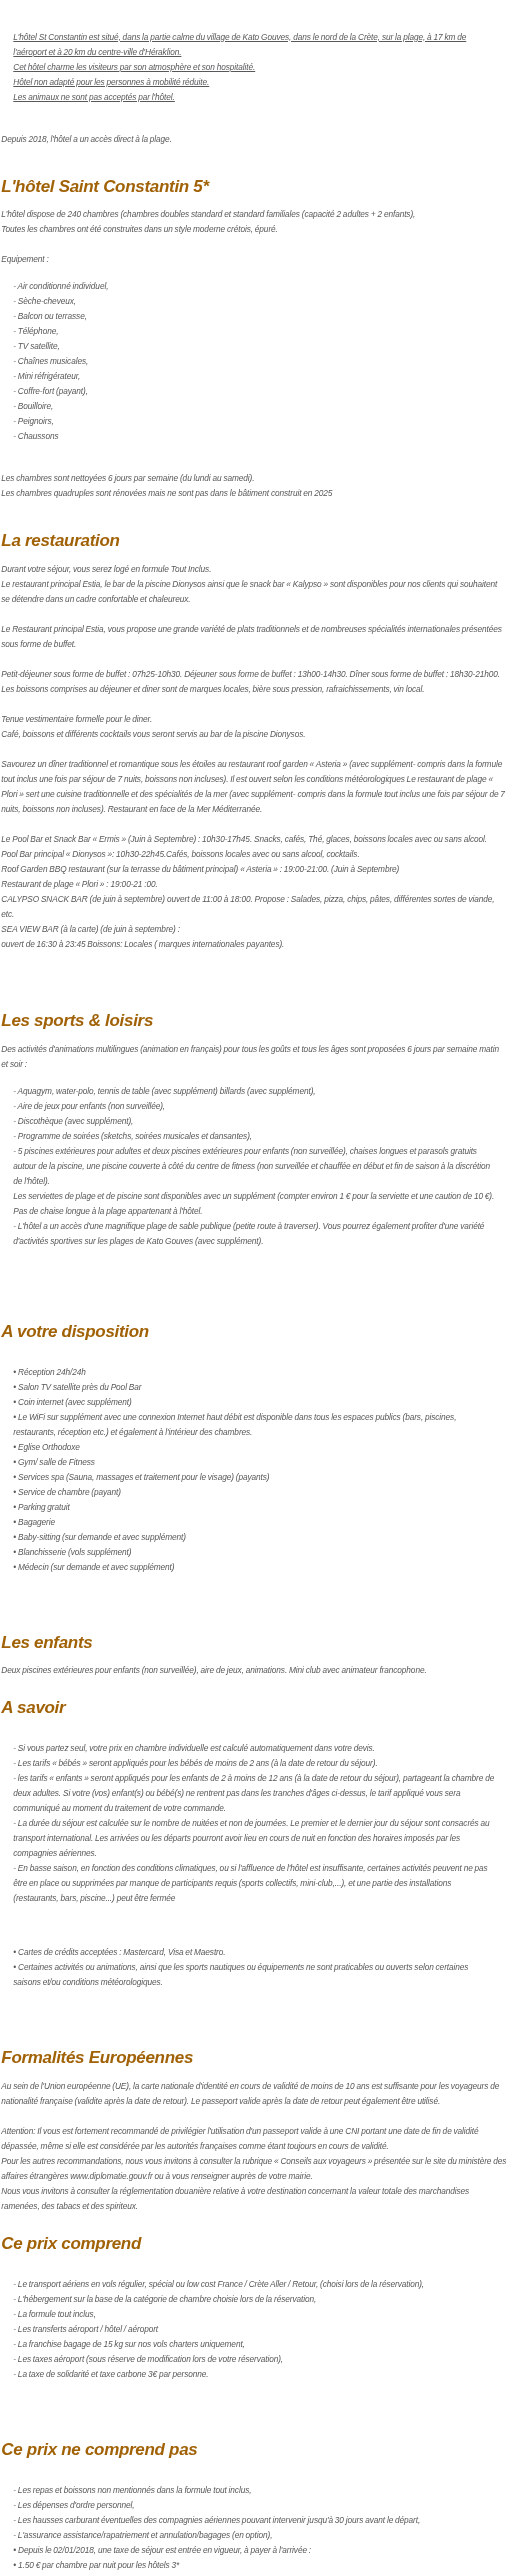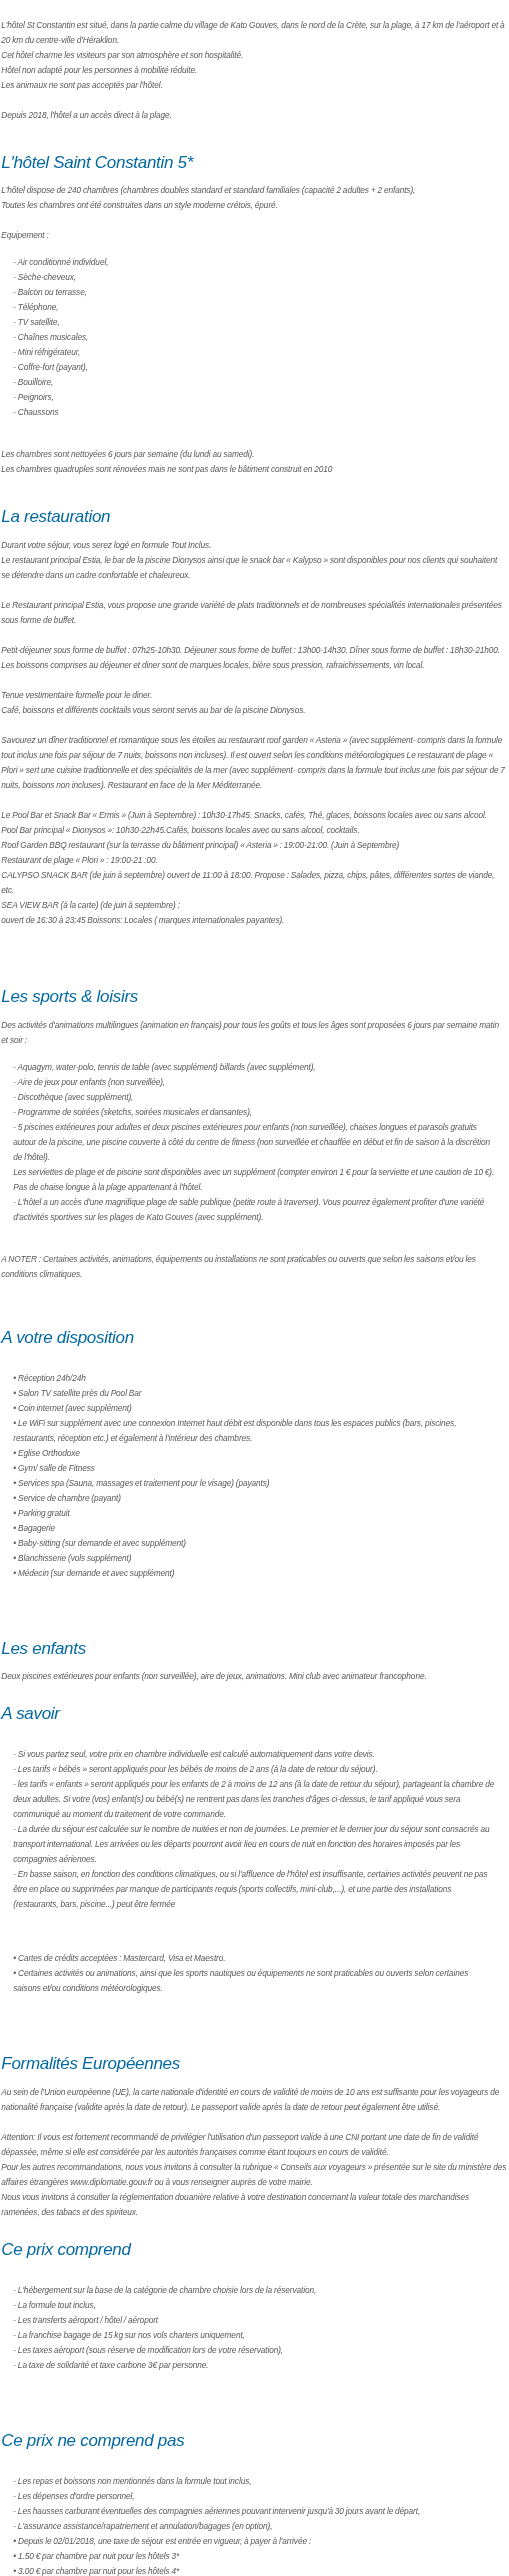--- a/index.html
+++ b/index.html
@@ -27,27 +27,27 @@
     color: #58585a;
     margin: 0;
     letter-spacing: -0.1px;
     text-align: left;
     word-spacing: -0.3px;
   }
   h2 {
     font-size: 17px;
     line-height: 20px;
     font-style: italic;
-    font-weight: normal;
+    font-weight: bold;
     font-stretch: condensed;
-    color: #0369a1;
+    color: #a16207;
     margin: 0;
     letter-spacing: -0.3px;
   }
-  .block { margin: 0; }
+  .block { margin: 12px; text-decoration: underline; }
   .gap-s { height: 15px; }
   .gap-m { height: 20px; }
   .gap-l { height: 30px; }
   .gap-xl { height: 46px; }
   .gap-xxl { height: 59px; }
   .head-gap { height: 10.8px; }
   .intro-top { height: 17.5px; }
   ul {
     list-style: none;
     margin: 12px;
@@ -89,21 +89,21 @@
     <li>- TV satellite,</li>
     <li>- Chaînes musicales,</li>
     <li>- Mini réfrigérateur,</li>
     <li>- Coffre-fort (payant),</li>
     <li>- Bouilloire,</li>
     <li>- Peignoirs,</li>
     <li>- Chaussons</li>
   </ul>
   <div class="gap-s"></div>
   <p class="line">Les chambres sont nettoyées 6 jours par semaine (du lundi au samedi).</p>
-  <p class="line">Les chambres quadruples sont rénovées mais ne sont pas dans le bâtiment construit en 2010</p>
+  <p class="line">Les chambres quadruples sont rénovées mais ne sont pas dans le bâtiment construit en 2025</p>
 
   <div class="gap-l"></div>
 
   <h2>La restauration</h2>
   <div class="head-gap"></div>
   <p class="line">Durant votre séjour, vous serez logé en formule Tout Inclus.</p>
   <p class="line">Le restaurant principal Estia, le bar de la piscine Dionysos ainsi que le snack bar « Kalypso » sont disponibles pour nos clients qui souhaitent se détendre dans un cadre confortable et chaleureux.</p>
   <div class="gap-s"></div>
   <p class="line">Le Restaurant principal Estia, vous propose une grande variété de plats traditionnels et de nombreuses spécialités internationales présentées sous forme de buffet.</p>
   <div class="gap-s"></div>
@@ -132,21 +132,20 @@
     <li>- Aquagym, water-polo, tennis de table (avec supplément) billards (avec supplément),</li>
     <li>- Aire de jeux pour enfants (non surveillée),</li>
     <li>- Discothèque (avec supplément),</li>
     <li>- Programme de soirées (sketchs, soirées musicales et dansantes),</li>
     <li>- 5 piscines extérieures pour adultes et deux piscines extérieures pour enfants (non surveillée), chaises longues et parasols gratuits autour de la piscine, une piscine couverte à côté du centre de fitness (non surveillée et chauffée en début et fin de saison à la discrétion de l'hôtel).</li>
     <li>Les serviettes de plage et de piscine sont disponibles avec un supplément (compter environ 1 € pour la serviette et une caution de 10 €).</li>
     <li>Pas de chaise longue à la plage appartenant à l'hôtel.</li>
     <li>- L'hôtel a un accès d'une magnifique plage de sable publique (petite route à traverser). Vous pourrez également profiter d'une variété d'activités sportives sur les plages de Kato Gouves (avec supplément).</li>
   </ul>
   <div class="gap-s"></div>
-  <p class="line">A NOTER : Certaines activités, animations, équipements ou installations ne sont praticables ou ouverts que selon les saisons et/ou les conditions climatiques.</p>
 
   <div class="gap-xl"></div>
 
   <h2>A votre disposition</h2>
   <div class="head-gap"></div>
   <ul>
     <li class="bullet">Réception 24h/24h</li>
     <li class="bullet">Salon TV satellite près du Pool Bar</li>
     <li class="bullet">Coin internet (avec supplément)</li>
     <li class="bullet">Le WiFi sur supplément avec une connexion Internet haut débit est disponible dans tous les espaces publics (bars, piscines, restaurants, réception etc.) et également à l'intérieur des chambres.</li>
@@ -192,20 +191,21 @@
   <div class="gap-s"></div>
   <p class="line">Attention: Il vous est fortement recommandé de privilégier l'utilisation d'un passeport valide à une CNI portant une date de fin de validité dépassée, même si elle est considérée par les autorités françaises comme étant toujours en cours de validité.</p>
   <p class="line">Pour les autres recommandations, nous vous invitons à consulter la rubrique « Conseils aux voyageurs » présentée sur le site du ministère des affaires étrangères www.diplomatie.gouv.fr ou à vous renseigner auprès de votre mairie.</p>
   <p class="line">Nous vous invitons à consulter la réglementation douanière relative à votre destination concernant la valeur totale des marchandises ramenées, des tabacs et des spiriteux.</p>
 
   <div class="gap-m"></div>
 
   <h2>Ce prix comprend</h2>
   <div class="head-gap"></div>
   <ul>
+    <li>- Le transport aériens en vols régulier, spécial ou low cost France / Crète Aller / Retour, (choisi lors de la réservation),</li>
     <li>- L'hébergement sur la base de la catégorie de chambre choisie lors de la réservation,</li>
     <li>- La formule tout inclus,</li>
     <li>- Les transferts aéroport / hôtel / aéroport</li>
     <li>- La franchise bagage de 15 kg sur nos vols charters uniquement,</li>
     <li>- Les taxes aéroport (sous réserve de modification lors de votre réservation),</li>
     <li>- La taxe de solidarité et taxe carbone 3€ par personne.</li>
   </ul>
 
   <div class="gap-xl"></div>
 

